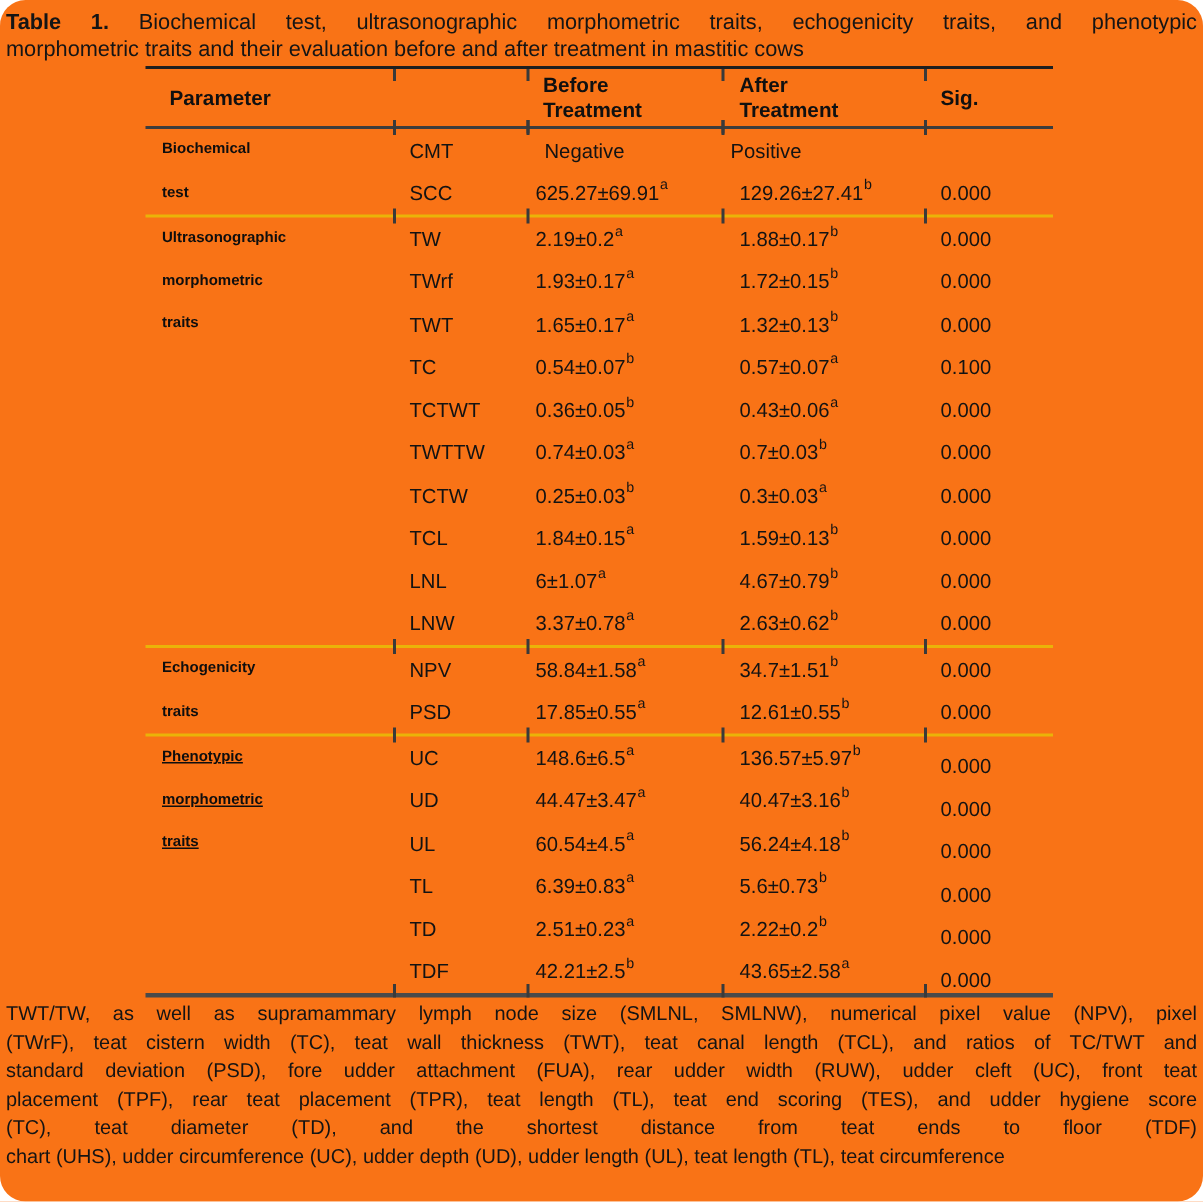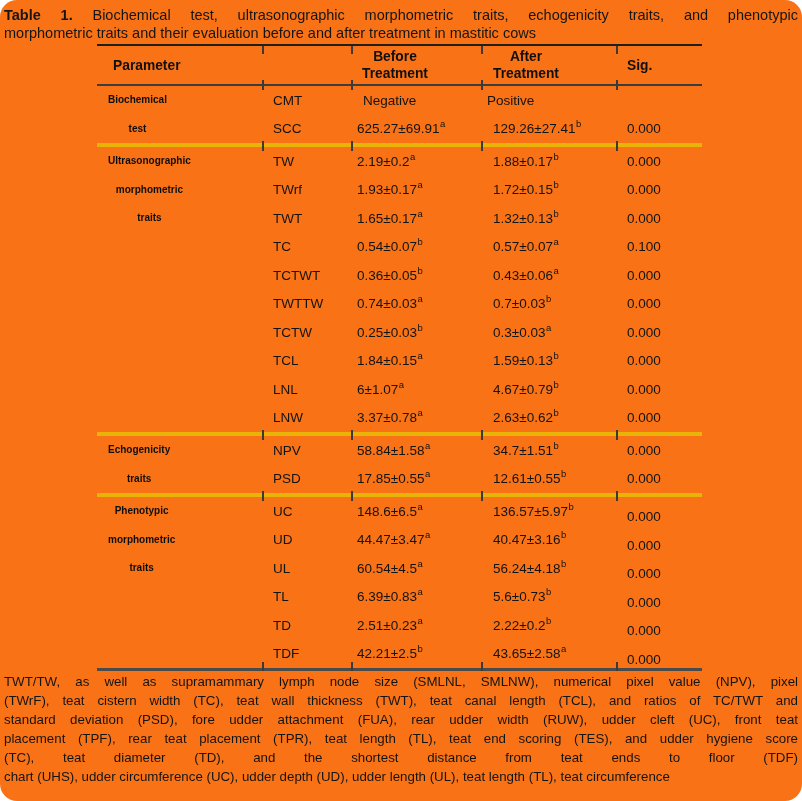--- a/index.html
+++ b/index.html
@@ -6,38 +6,38 @@
   body { font-family:"Liberation Sans","DejaVu Sans",sans-serif; color:#111; }
   #page { position:relative; width:802px; height:801px; background:#f97316; overflow:hidden;border-radius:17px; }
 
   
   .title { margin:6px 4px 0 4px; width:794px; font-size:14.5px; line-height:18px; color:#151515; }
   .title-line1 { text-align:justify; text-align-last:justify; }
   .title-line2 { text-align:left; }
   .title-bold { font-weight:bold; }
 
   
-  .tbl { position:relative; margin:2px 0 0 97px; width:605px;text-align:center; }
+  .tbl { position:relative; margin:2px 0 0 97px; width:605px; }
   .hdr-row, .section {
     display:grid;
     grid-template-columns:166px 89px 130px 135px 85px;
     position:relative;
   }
   .hdr-row {
     border-top:2px solid #1f1f1f;
     border-bottom:2.5px solid #3d3d3d;
     height:38px;
   }
   .hdr { display:flex; align-items:center; font-weight:bold; font-size:13.8px; line-height:17px; white-space:pre-line; color:#101010; }
   .hdr-param { grid-column:1 / span 2; padding-left:16px; }
   .hdr-before { grid-column:3; padding-left:10px; }
   .hdr-after  { grid-column:4; padding-left:11px; }
   .hdr-sig    { grid-column:5; padding-left:10px; }
 
-  .section { grid-auto-rows:28.5px; border-top:4px solid #eab308; }
+  .section { grid-auto-rows:28.5px; border-top:2px solid #eab308; }
   .section:first-of-type { border-top:none; }
 
   .cell { display:flex; align-items:center; font-size:13.5px; color:#131313; }
   .group-cell {
     grid-column:1; align-items:flex-start;
     font-weight:bold; line-height:28.5px; padding-left:11px;
     white-space:pre-line; font-size:10px; color:#0e0e0e;
   }
   .c2 { padding-left:10px; }
   .c3 { padding-left:5px; }
@@ -250,21 +250,21 @@
             <span>12.61±0.55</span>
             <sup class="tr">b</sup>
           </div>
           <div class="cell c5">0.000</div>
         </div>
         <div class="section">
           <div class="tick tick-sec" style="left: 165px;"></div>
           <div class="tick tick-sec" style="left: 254px;"></div>
           <div class="tick tick-sec" style="left: 384px;"></div>
           <div class="tick tick-sec" style="left: 519px;"></div>
-          <div class="cell group-cell" style="grid-row: 1 / span 6;">Phenotypic
+          <div class="cell group-cell" style="grid-row: 1 / span 6; text-decoration: underline;">Phenotypic
 morphometric
 traits</div>
           <div class="cell c2">UC</div>
           <div class="cell c3">
             <span>148.6±6.5</span>
             <sup class="tr">a</sup>
           </div>
           <div class="cell c4">
             <span>136.57±5.97</span>
             <sup class="tr">b</sup>

